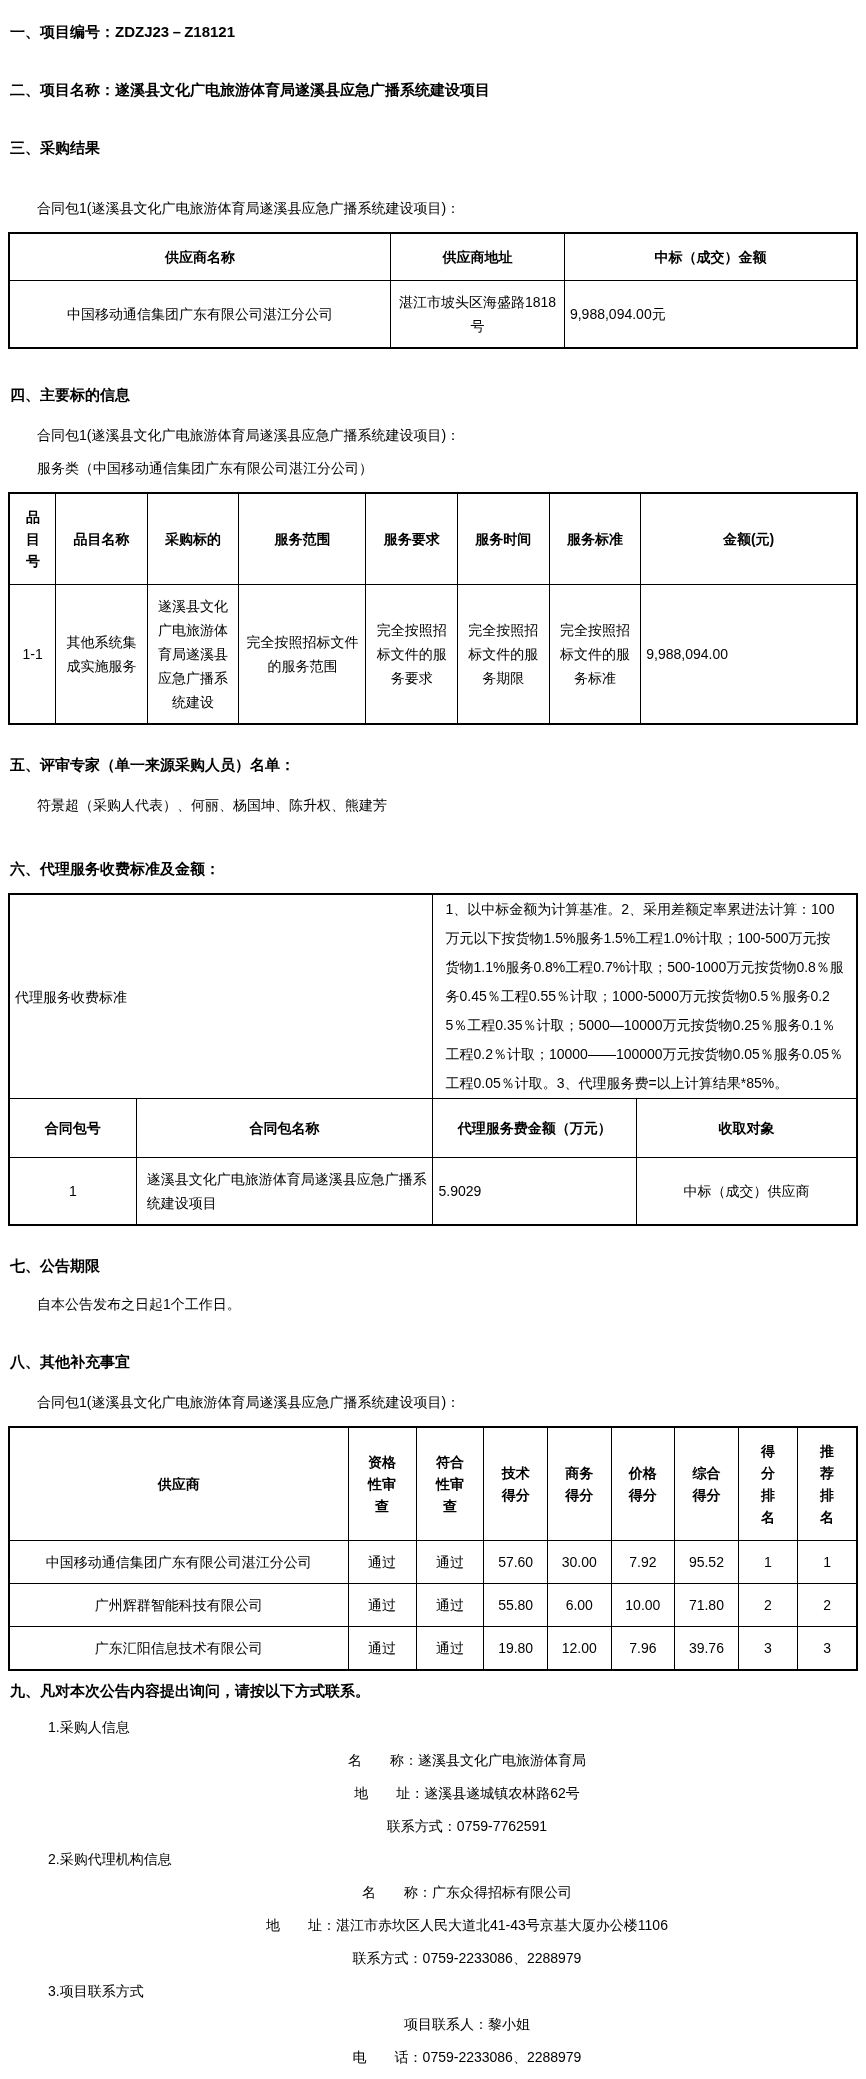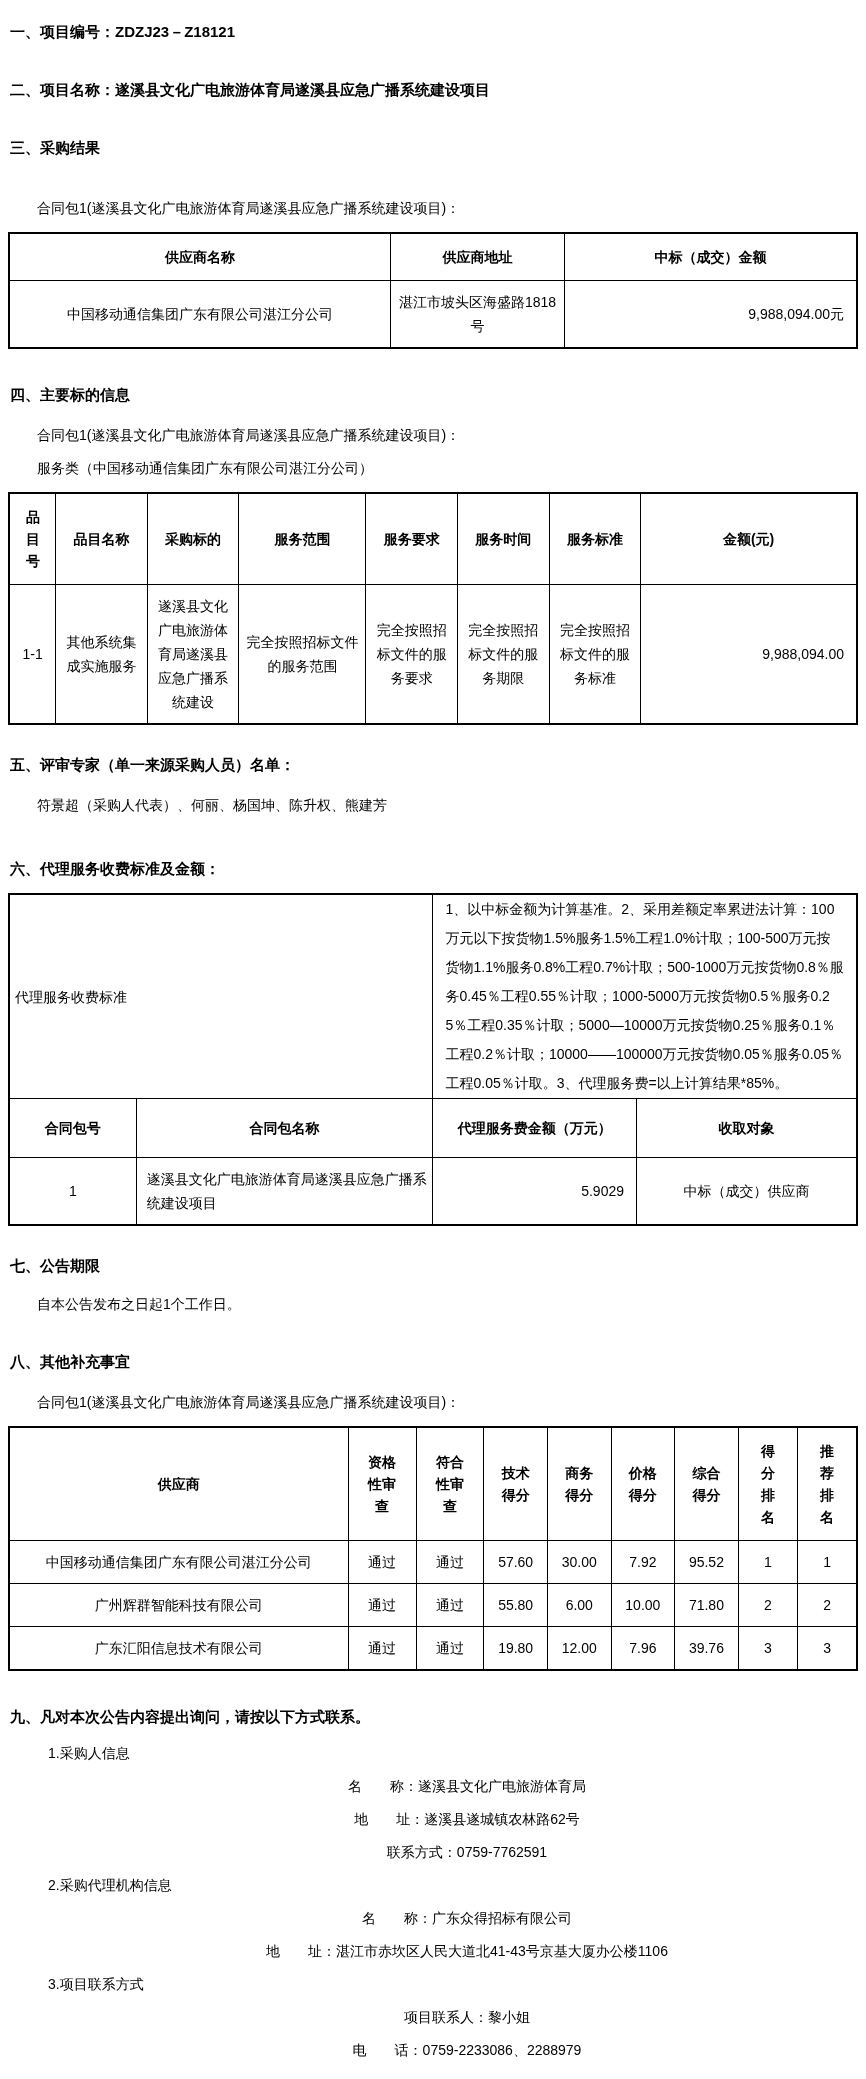--- a/index.html
+++ b/index.html
@@ -45,21 +45,21 @@
     font-weight: bold;
     text-align: center;
     padding: 12px 16px;
     line-height: 22px;
   }
   td {
     text-align: center;
     padding: 9px 5px;
     line-height: 24px;
   }
-  td.num { text-align: right; padding-right: 12px; }
+  td.num { text-align: left; padding-right: 12px; }
   
   .fee-label-cell { text-align: left; font-weight: normal; }
   .fee-text-cell {
     text-align: left;
     line-height: 29px;
     padding: 0 12px;
   }
   
   .contact-group-title {
     font-size: 14px;
@@ -243,31 +243,32 @@
       <td>19.80</td>
       <td>12.00</td>
       <td>7.96</td>
       <td>39.76</td>
       <td>3</td>
       <td>3</td>
     </tr>
   </tbody>
     </table>
 
-  <div class="sec" style="margin-top:34px">九、凡对本次公告内容提出询问，请按以下方式联系。</div>
+  <div class="sec" style="margin-top:8px">九、凡对本次公告内容提出询问，请按以下方式联系。</div>
 
   <div class="contact-wrap">
     <div class="contact-group-title">1.采购人信息</div>
     <div class="contact-line">名　　称：遂溪县文化广电旅游体育局</div>
     <div class="contact-line">地　　址：遂溪县遂城镇农林路62号</div>
     <div class="contact-line">联系方式：0759-7762591</div>
 
     <div class="contact-group-title">2.采购代理机构信息</div>
     <div class="contact-line">名　　称：广东众得招标有限公司</div>
     <div class="contact-line">地　　址：湛江市赤坎区人民大道北41-43号京基大厦办公楼1106</div>
+    <div class="contact-line">联系方式：0759-2233086、2288979</div>
 
     <div class="contact-group-title">3.项目联系方式</div>
     <div class="contact-line">项目联系人：黎小姐</div>
     <div class="contact-line">电　　话：0759-2233086、2288979</div>
   </div>
 
   <div class="footer">
     <div>广东众得招标有限公司</div>
 
   </div>

